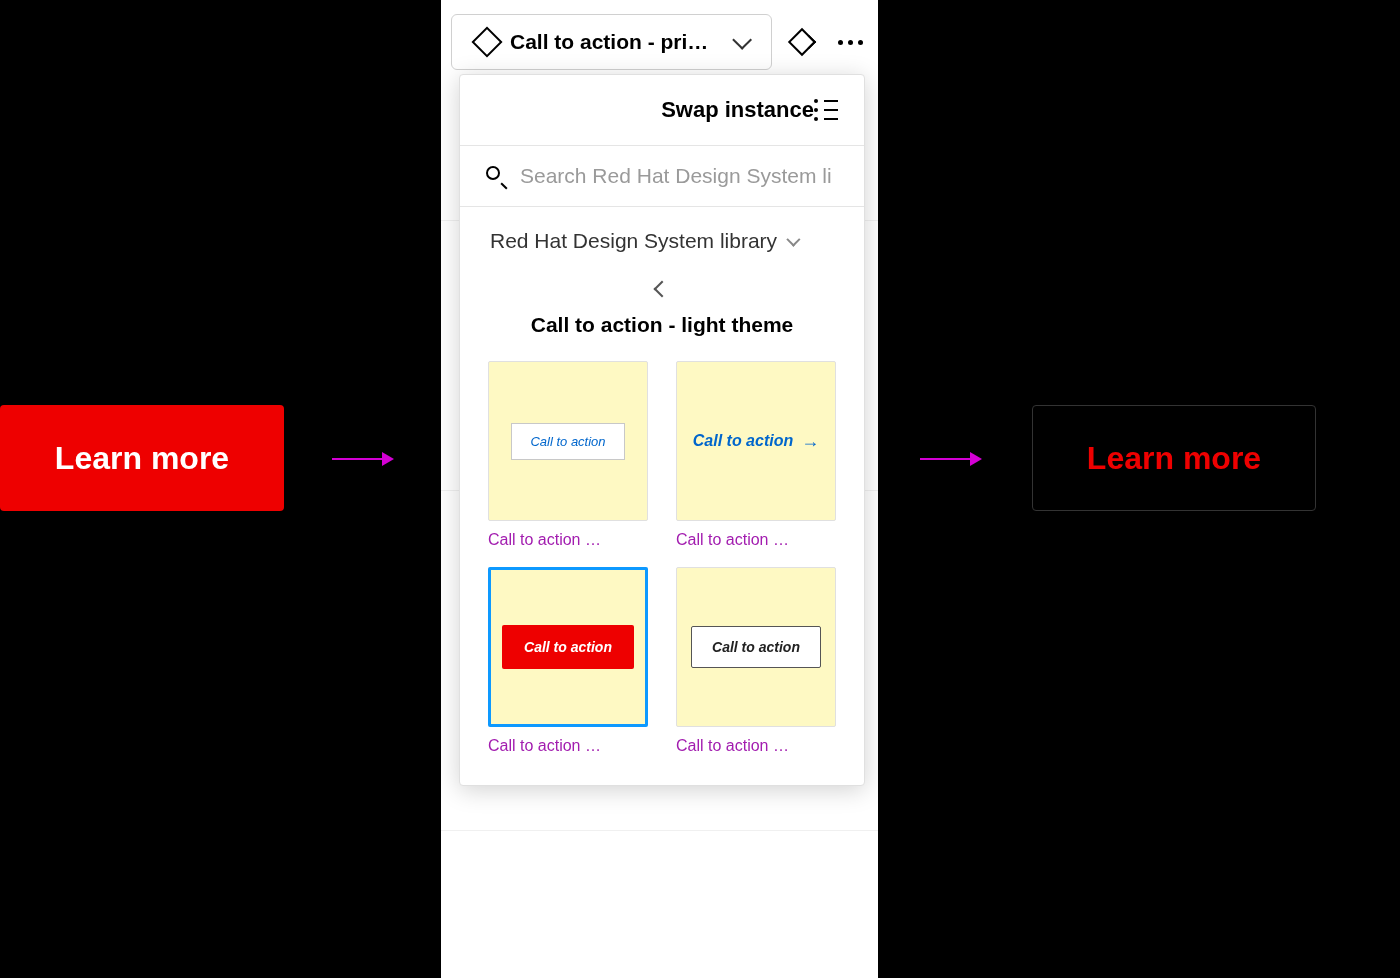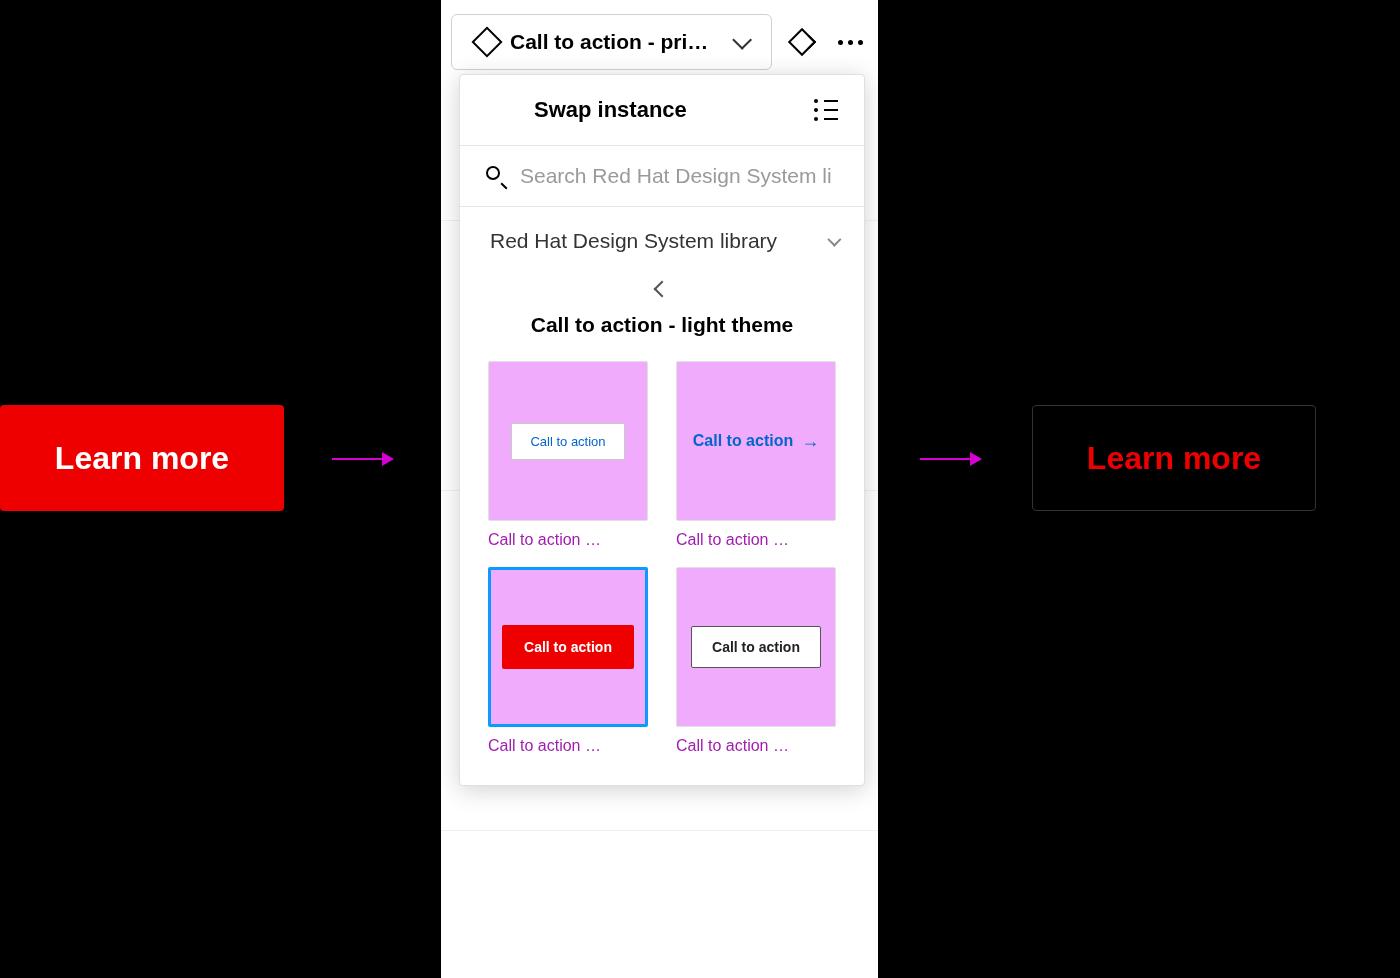--- a/index.html
+++ b/index.html
@@ -151,21 +151,21 @@
   top: 74px;
   width: 406px;
   background: #fff;
   border: 1px solid #e0e0e0;
   border-radius: 4px;
   box-shadow: 0 4px 24px rgba(0,0,0,0.18);
 }
 .swap-header {
   display:flex;
   align-items:center;
-  justify-content:space-between;
+  justify-content:flex-end;
   padding: 22px 26px 22px 30px;
   margin-left: 44px;
 }
 .swap-title {
   font-size: 22px;
   font-weight: 700;
 }
 .list-icon {
   width:24px;height:20px;
   position:relative;
@@ -190,21 +190,20 @@
 .search-input {
   flex:1;border:none;outline:none;font-size:21px;color:#0f172a;
 }
 .search-input::placeholder{color:#9a9a9a;}
 
 .library-row {
   padding: 22px 26px 10px 30px;
   display:flex;align-items:center;gap:10px;
   font-size:21px;
   color:#333;
-  justify-content:space-between;
 }
 .small-chevron {
   width:10px;height:10px;border-right:2px solid #888;border-bottom:2px solid #888;transform:rotate(45deg) translateY(-2px);
 }
 
 .category-row {
   padding: 20px 30px 14px 30px;
   display:flex;align-items:center;gap:18px;flex-direction:column;
 }
 .back-chevron {
@@ -218,24 +217,24 @@
   display:grid;
   grid-template-columns: 1fr 1fr;
   gap: 18px 28px;
   padding: 10px 28px 30px 28px;
 }
 .card {
   display:flex;flex-direction:column;gap:10px;
 }
 .thumb {
   height: 160px;
-  background:#f0abfc;
+  background:#fef9c3;
   border:1px solid #e0e0e0;
   border-radius:2px;
-  display:flex;align-items:center;justify-content:center;
+  display:flex;align-items:center;justify-content:center;font-style:italic;
 }
 .thumb.selected {
   border:3px solid #0d99ff;
 }
 .card-label {
   font-size:16px;color:#a21caf;
   white-space:nowrap;overflow:hidden;text-overflow:ellipsis;
 }
 
 

